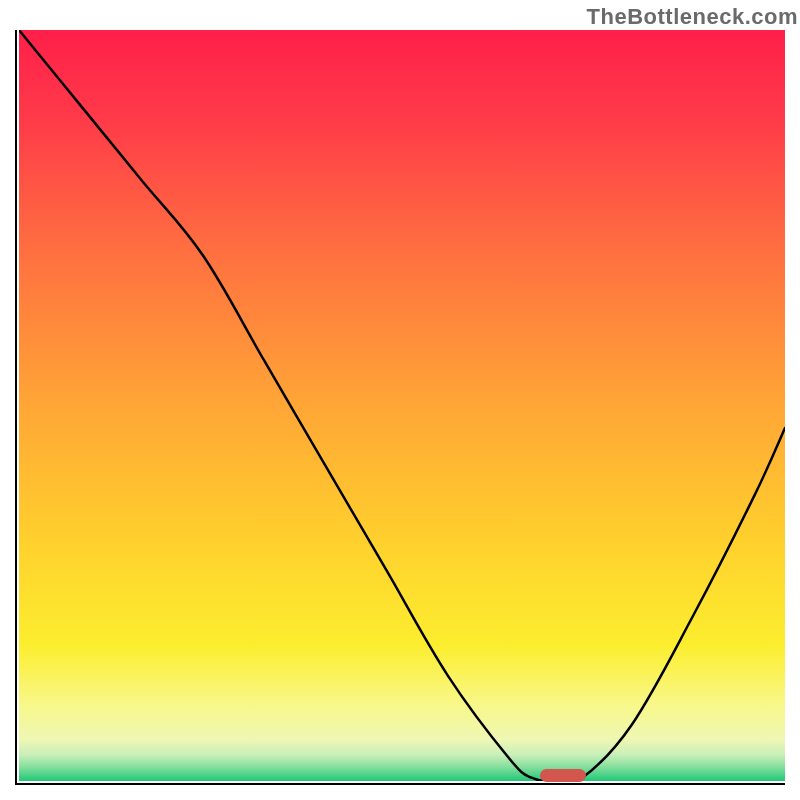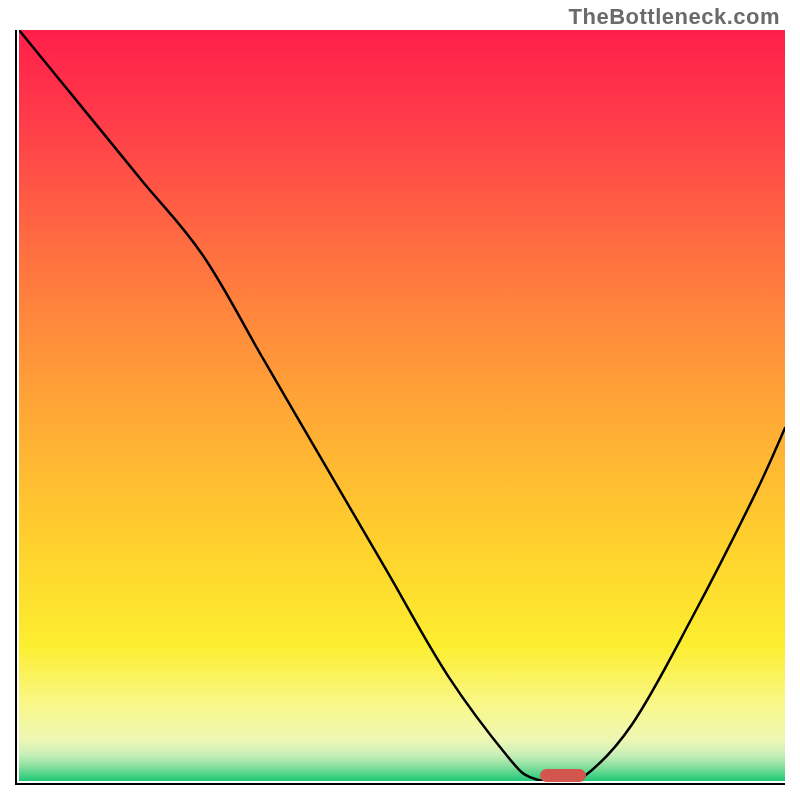--- a/index.html
+++ b/index.html
@@ -6,21 +6,21 @@
   body {
     width: 800px;
     height: 800px;
     background: #ffffff;
     position: relative;
     font-family: Arial, sans-serif;
   }
   .watermark {
     position: absolute;
     top: 4px;
-    right: 20px;
+    right: 2px;
     font-size: 22px;
     font-weight: bold;
     color: #6a6a6a;
     letter-spacing: 0.5px;
   }
   .plot-area {
     position: absolute;
     left: 15px;
     top: 30px;
     width: 770px;

